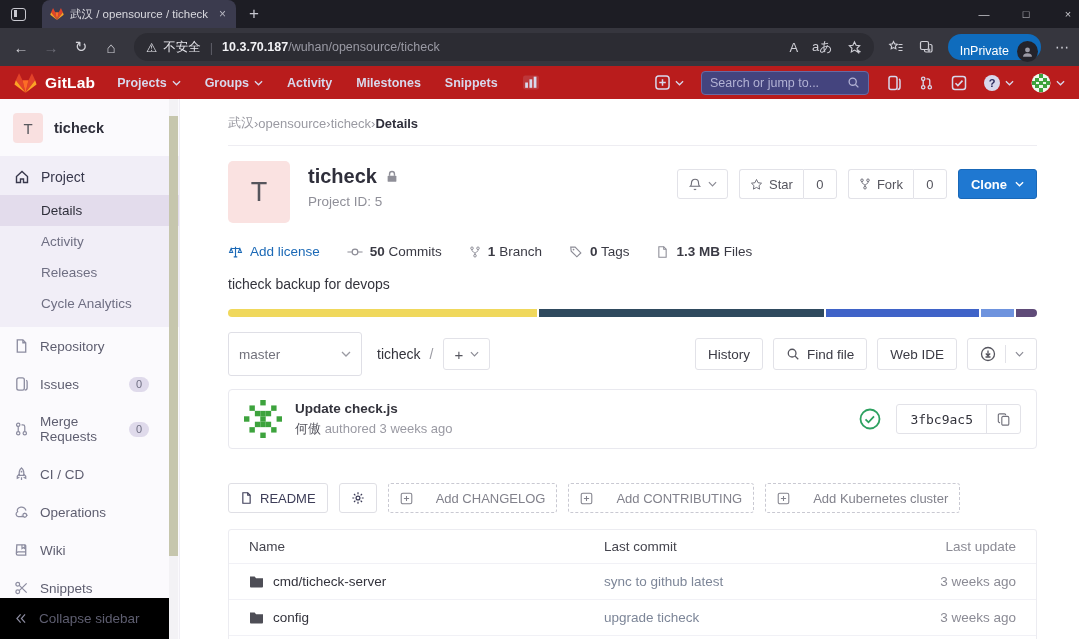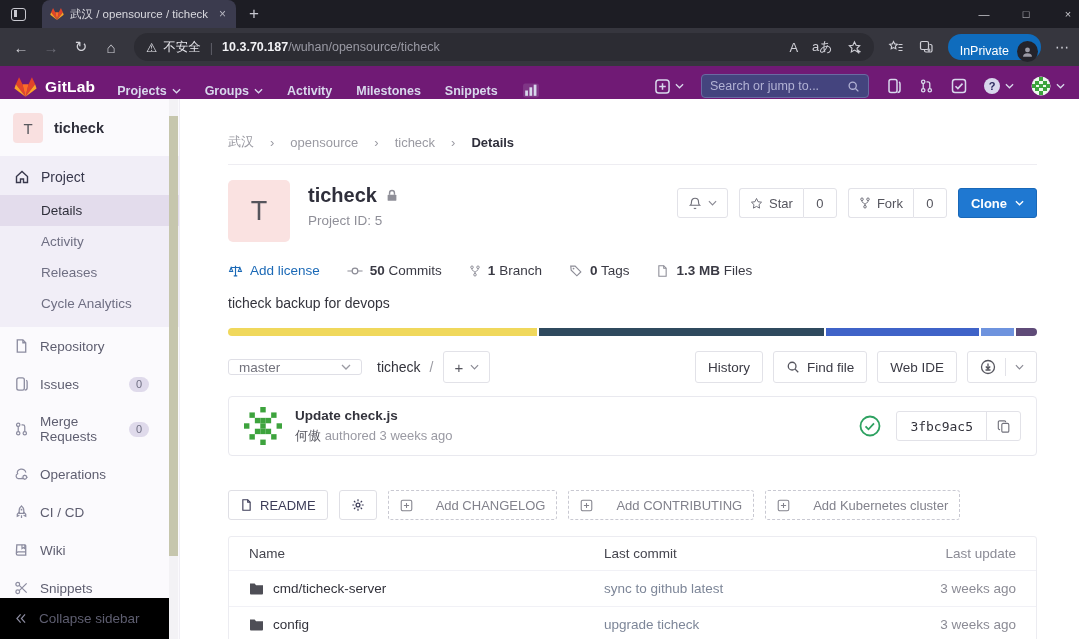--- a/index.html
+++ b/index.html
@@ -24,21 +24,21 @@
   .sec-chip { display:flex; align-items:center; gap:6px; color:#e6e6ec; font-size:12.5px; }
   .url-sep { color:#5c5c66; margin:0 9px; font-size:13px; }
   .url-domain { color:#f2f2f5; font-size:12.5px; font-weight:bold; }
   .url-path { color:#9a9aa4; font-size:12.5px; }
   .addr-actions { margin-left:auto; display:flex; align-items:center; gap:14px; color:#cfcfd6; font-size:13px; }
   .toolbar-right { display:flex; align-items:center; gap:14px; margin:0 4px 0 6px; color:#cfcfd6; }
   .inprivate { background:#0f6cbd; color:#fff; border-radius:13px; height:26px; display:flex; align-items:center; padding:8px 3px 0 12px; font-size:12.5px; gap:8px; }
   .ip-avatar { width:21px; height:21px; border-radius:50%; background:#23232b; display:flex; align-items:center; justify-content:center; }
 
   
-  .gl-navbar { height:33px; background:#701a75; display:flex; align-items:flex-end; padding:1px 14px; }
+  .gl-navbar { height:33px; background:#b91c1c; display:flex; align-items:center; padding:1px 14px; }
   .gl-logo { display:flex; align-items:center; gap:8px; }
   .gl-brand { color:#fff; font-weight:bold; font-size:15.5px; letter-spacing:.2px; }
   .gl-menu { display:flex; align-items:center; margin-left:22px; gap:24px; }
   .gl-menu-item { color:#d8d8ec; font-size:12.5px; font-weight:bold; display:flex; align-items:center; gap:5px; }
   .gl-right { margin-left:auto; display:flex; align-items:center; gap:17px; }
   .gl-search { width:168px; height:24px; background:#44447e; border:1px solid #6a6aa2; border-radius:4px; display:flex; align-items:center; padding:0 8px; }
   .gl-search input { flex:1; background:transparent; border:0; outline:0; color:#bcbcdd; font-size:12.5px; font-family:inherit; min-width:0; }
   .gl-search input::placeholder { color:#b2b2d4; }
   .caret { display:inline-block; }
 
@@ -52,21 +52,21 @@
   .sb-sechead { display:flex; align-items:center; gap:11px; padding:11px 14px 10px; color:#38384c; font-size:14px; }
   .sb-sub { padding:8px 0 8px 41px; color:#6f6f83; font-size:13.5px; }
   .sb-sub.active { background:#e3dcec; color:#2f2f3b; }
   .sb-item { display:flex; align-items:center; gap:11px; padding:11px 14px; color:#5e5e70; font-size:13.5px; }
   .sb-badge { margin-left:auto; margin-right:16px; background:#dfdaeb; color:#6e6e82; font-size:11px; border-radius:9px; padding:1.5px 7px; }
   .sb-collapse { position:absolute; bottom:0; left:0; right:1px; padding:13px 14px; display:flex; align-items:center; gap:11px; color:#5e5e70; font-size:13.5px; background:#000000; }
   .sb-track { position:absolute; right:1px; top:0; width:9px; height:100%; background:#f3f2f5; }
   .sb-thumb { position:absolute; right:1px; top:17px; width:9px; height:440px; background:#c6c6ad; }
 
   .content { flex:1; padding:10px 42px 0 48px; background:#fff; overflow:hidden; }
-  .breadcrumb { font-size:13px; color:#9a9aa2; padding:5px 0 13px; border-bottom:1px solid #eeedf2; display:flex; align-items:center; gap:16px;margin-top:19px; }
+  .breadcrumb { font-size:13px; color:#9a9aa2; padding:5px 0 13px; border-bottom:1px solid #eeedf2; display:flex; align-items:center; gap:0; }
   .breadcrumb .cur { color:#2f2f3b; font-weight:bold; }
 
   .proj-header { display:flex; align-items:flex-start; margin-top:15px; }
   .proj-avatar { width:62px; height:62px; background:#fae2e1; border-radius:5px; color:#55555c; display:flex; align-items:center; justify-content:center; font-size:27px; }
   .title-block { margin-left:18px; padding-top:4px; }
   .proj-title { font-size:20px; font-weight:bold; color:#2f2f3b; display:flex; align-items:center; gap:8px; }
   .proj-sub { margin-top:6px; font-size:13.5px; color:#8f8f98; }
   .proj-actions { margin-left:auto; display:flex; gap:11px; margin-top:8px; align-items:center;border-radius:14px; }
   .btn { height:30px; border:1px solid #e2e2e8; border-radius:3px; background:#fff; display:inline-flex; align-items:center; gap:6px; padding:0 10px; font-size:13px; color:#6e6e78; }
   .split { display:inline-flex; height:30px; }
@@ -79,21 +79,21 @@
   .stat { display:flex; align-items:center; gap:7px; }
   .stat b { font-weight:bold; }
   .stat.link { color:#1b69b6; }
 
   .desc { margin-top:17px; font-size:14px; color:#33333c; }
 
   .langbar { margin-top:17px; height:8px; border-radius:4px; overflow:hidden; display:flex; gap:2px; }
   .langbar span { height:100%; }
 
   .branch-row { margin-top:15px; display:flex; align-items:center; }
-  .branch-select { width:134px; height:16px; border:1px solid #dfdfe6; border-radius:3px; display:flex; align-items:center; padding:0 10px; color:#72727c; font-size:13.5px; background:#fff; }
+  .branch-select { width:134px; height:44px; border:1px solid #dfdfe6; border-radius:3px; display:flex; align-items:center; padding:0 10px; color:#72727c; font-size:13.5px; background:#fff; }
   .branch-select .caret { margin-left:auto; }
   .path-crumb { margin-left:15px; font-size:14px; color:#33333c; display:flex; gap:9px; align-items:center; }
   .path-sep { color:#9a9aa2; }
   .plus-btn { margin-left:10px; height:32px; border:1px solid #e2e2e8; border-radius:3px; background:#fff; display:flex; align-items:center; gap:7px; padding:0 10px; color:#55555e; font-size:15px; }
   .branch-actions { margin-left:auto; display:flex; gap:10px; }
   .btn2 { height:32px; border:1px solid #e2e2e8; border-radius:3px; background:#fff; display:inline-flex; align-items:center; gap:7px; padding:0 12px; font-size:13.5px; color:#3a3a44; }
   .btn2 .divider { width:1px; height:18px; background:#e2e2e8; margin:0 2px; }
 
   .commit-box { margin-top:13px; border:1px solid #e9e9ef; border-radius:4px; display:flex; align-items:center; padding:10px 15px; }
   .c-text { margin-left:13px; }
@@ -327,33 +327,33 @@
           <circle cx="4.5" cy="3.5" r="1.8" fill="none" stroke="#8c8ca0" stroke-width="1.3"></circle>
           <circle cx="4.5" cy="12.5" r="1.8" fill="none" stroke="#8c8ca0" stroke-width="1.3"></circle>
           <circle cx="11.5" cy="12.5" r="1.8" fill="none" stroke="#8c8ca0" stroke-width="1.3"></circle>
           <path d="M4.5 5.3 v5.4 M8 3.5 h1.5 a2 2 0 0 1 2 2 v5.2" fill="none" stroke="#8c8ca0" stroke-width="1.3"></path>
         </svg>
       <span>Merge Requests</span>
       <span class="sb-badge">0</span>
     </div>
     <div class="sb-item">
       <svg width="15" height="16" viewBox="0 0 16 16">
+          <path d="M8 1.5 c2.2 1.8 3 4.5 2.2 8 H5.8 C5 6 5.8 3.3 8 1.5 Z" fill="none" stroke="#8c8ca0" stroke-width="1.3"></path>
+          <path d="M5.8 8 L3.5 10.5 V12.5 l2.3-1 M10.2 8 l2.3 2.5 V12.5 l-2.3-1 M8 11.5 v3" fill="none" stroke="#8c8ca0" stroke-width="1.3"></path>
+          <circle cx="8" cy="5.5" r="1" fill="#8c8ca0"></circle>
+        </svg>
+      <span>CI / CD</span>
+    </div>
+    <div class="sb-item">
+      <svg width="15" height="16" viewBox="0 0 16 16">
           <path d="M12.5 6.5 a4.5 3.5 0 1 0 -8.6 1.2 a2.8 2.8 0 0 0 .6 5.3 h6" fill="none" stroke="#8c8ca0" stroke-width="1.3"></path>
           <circle cx="11.5" cy="11.5" r="2" fill="none" stroke="#8c8ca0" stroke-width="1.3"></circle>
           <path d="M11.5 8.8 v1 M11.5 13.2 v1 M9 11.5 h-.8 M14.8 11.5 H14" stroke="#8c8ca0" stroke-width="1.2"></path>
         </svg>
       <span>Operations</span>
-    </div>
-    <div class="sb-item">
-      <svg width="15" height="16" viewBox="0 0 16 16">
-          <path d="M8 1.5 c2.2 1.8 3 4.5 2.2 8 H5.8 C5 6 5.8 3.3 8 1.5 Z" fill="none" stroke="#8c8ca0" stroke-width="1.3"></path>
-          <path d="M5.8 8 L3.5 10.5 V12.5 l2.3-1 M10.2 8 l2.3 2.5 V12.5 l-2.3-1 M8 11.5 v3" fill="none" stroke="#8c8ca0" stroke-width="1.3"></path>
-          <circle cx="8" cy="5.5" r="1" fill="#8c8ca0"></circle>
-        </svg>
-      <span>CI / CD</span>
     </div>
     <div class="sb-item">
       <svg width="15" height="16" viewBox="0 0 16 16">
           <path d="M3 2.5 h8.5 a1 1 0 0 1 1 1 v10 h-8.5 a1.5 1.5 0 0 1 -1.5 -1.5 Z" fill="none" stroke="#8c8ca0" stroke-width="1.4"></path>
           <path d="M3 11 a1.5 1.5 0 0 1 1.5-1 h8" fill="none" stroke="#8c8ca0" stroke-width="1.4"></path>
           <path d="M8.5 2.5 v4 l1.5-1.2 1.5 1.2 v-4" fill="none" stroke="#8c8ca0" stroke-width="1.2"></path>
         </svg>
       <span>Wiki</span>
     </div>
     <div class="sb-item">

